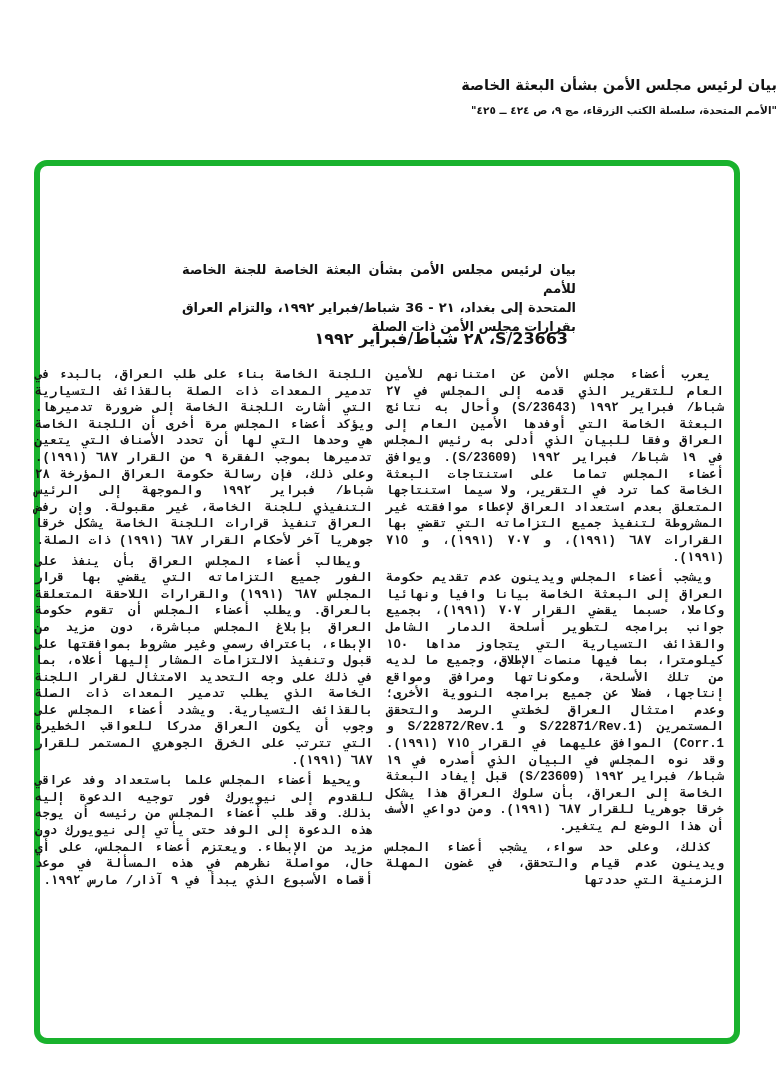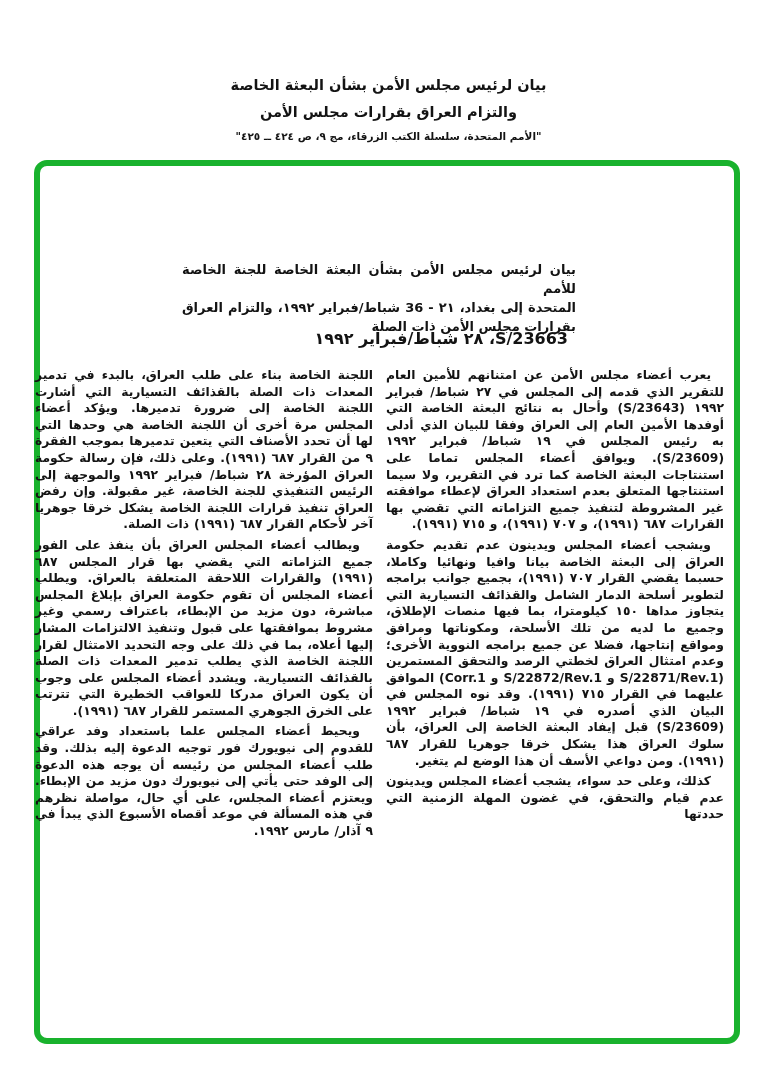--- a/index.html
+++ b/index.html
@@ -3,21 +3,21 @@
 <meta charset="utf-8">
 <style>
   html,body{margin:0;padding:0;}
   body{
     width:777px;height:1092px;position:relative;background:#ffffff;
     font-family:"DejaVu Sans",sans-serif;color:#131313;overflow:hidden;
   }
   .page{position:absolute;inset:0;direction:rtl;}
 
   
-  .page-header{position:absolute;top:78px;left:0;right:0;text-align:center;}
+  .page-header{position:absolute;top:78px;left:0;right:0;text-align:right;}
   .hdr-line{font-weight:700;font-size:14.5px;line-height:1;margin:0 0 12px;}
   .hdr-src{font-weight:700;font-size:10.5px;line-height:1;margin:0;}
 
   
   .frame{
     position:absolute;left:34px;top:160px;width:706px;height:884px;
     box-sizing:border-box;border:6px solid #3b82f6;border-radius:13px;
     background:#ffffff;
   }
   .frame-inner{position:absolute;inset:0;}
@@ -34,36 +34,35 @@
     position:absolute;top:165px;right:166px;
     font-weight:700;font-size:16px;line-height:1;
     white-space:nowrap;
   }
 
   
   .columns{
     position:absolute;top:201px;right:10px;left:8px;
     display:flex;gap:13px;align-items:flex-start;
   }
-  .col{width:338px;flex:0 0 auto;}
+  .col{width:338px;flex:0 0 auto;font-family:Liberation Mono, monospace;}
   .col p{
     margin:0 0 4px;font-size:12.3px;line-height:16.6px;
     font-weight:600;text-align:justify;text-indent:13px;
     word-spacing:0.5px;
   }
   .col p.no-indent{text-indent:0;}
 </style>
 </head>
 <body>
 
 <div class="page">
 
   <div class="page-header">
     <p class="hdr-line">بيان لرئيس مجلس الأمن بشأن البعثة الخاصة</p>
-    <p class="hdr-line">والتزام العراق بقرارات مجلس الأمن</p>
     <p class="hdr-src">"الأمم المتحدة، سلسلة الكتب الزرقاء، مج ٩، ص ٤٢٤ ــ ٤٢٥"</p>
   </div>
 
   <div class="frame" style="border-color: rgb(25, 178, 45);">
     <div class="frame-inner">
 
       <div class="title-block">
         <div class="title-line">بيان لرئيس مجلس الأمن بشأن البعثة الخاصة للجنة الخاصة للأمم</div>
         <div class="title-line">المتحدة إلى بغداد، ٢١ - 36 شباط/فبراير ١٩٩٢، والتزام العراق</div>
         <div class="title-line last">بقرارات مجلس الأمن ذات الصلة</div>

